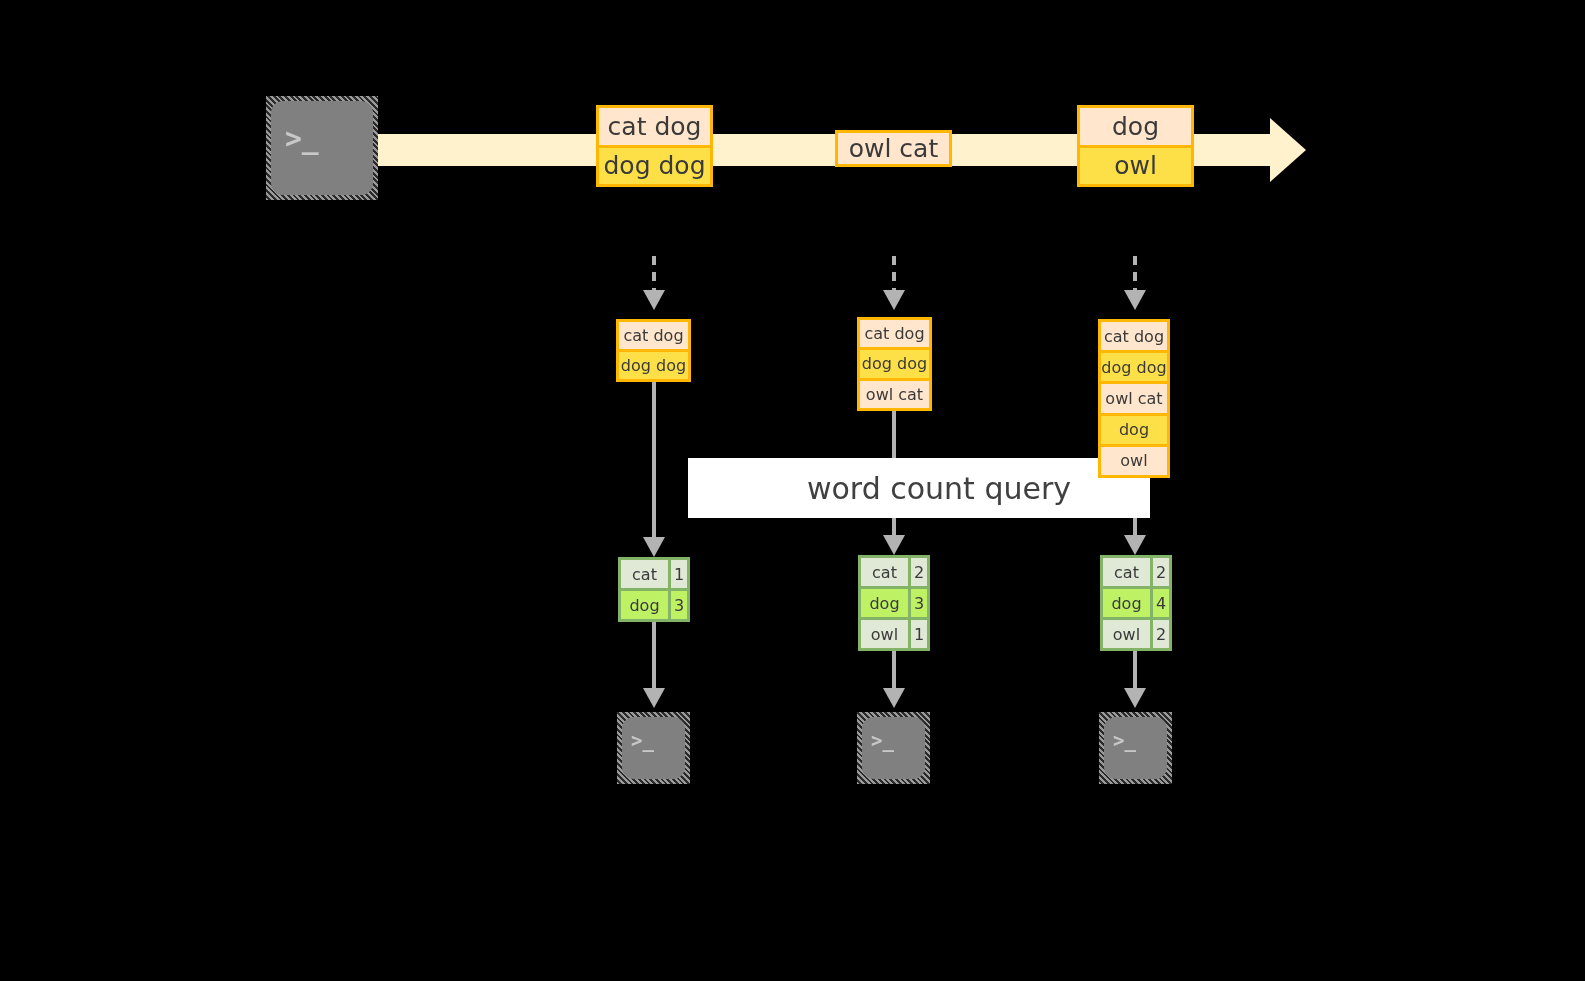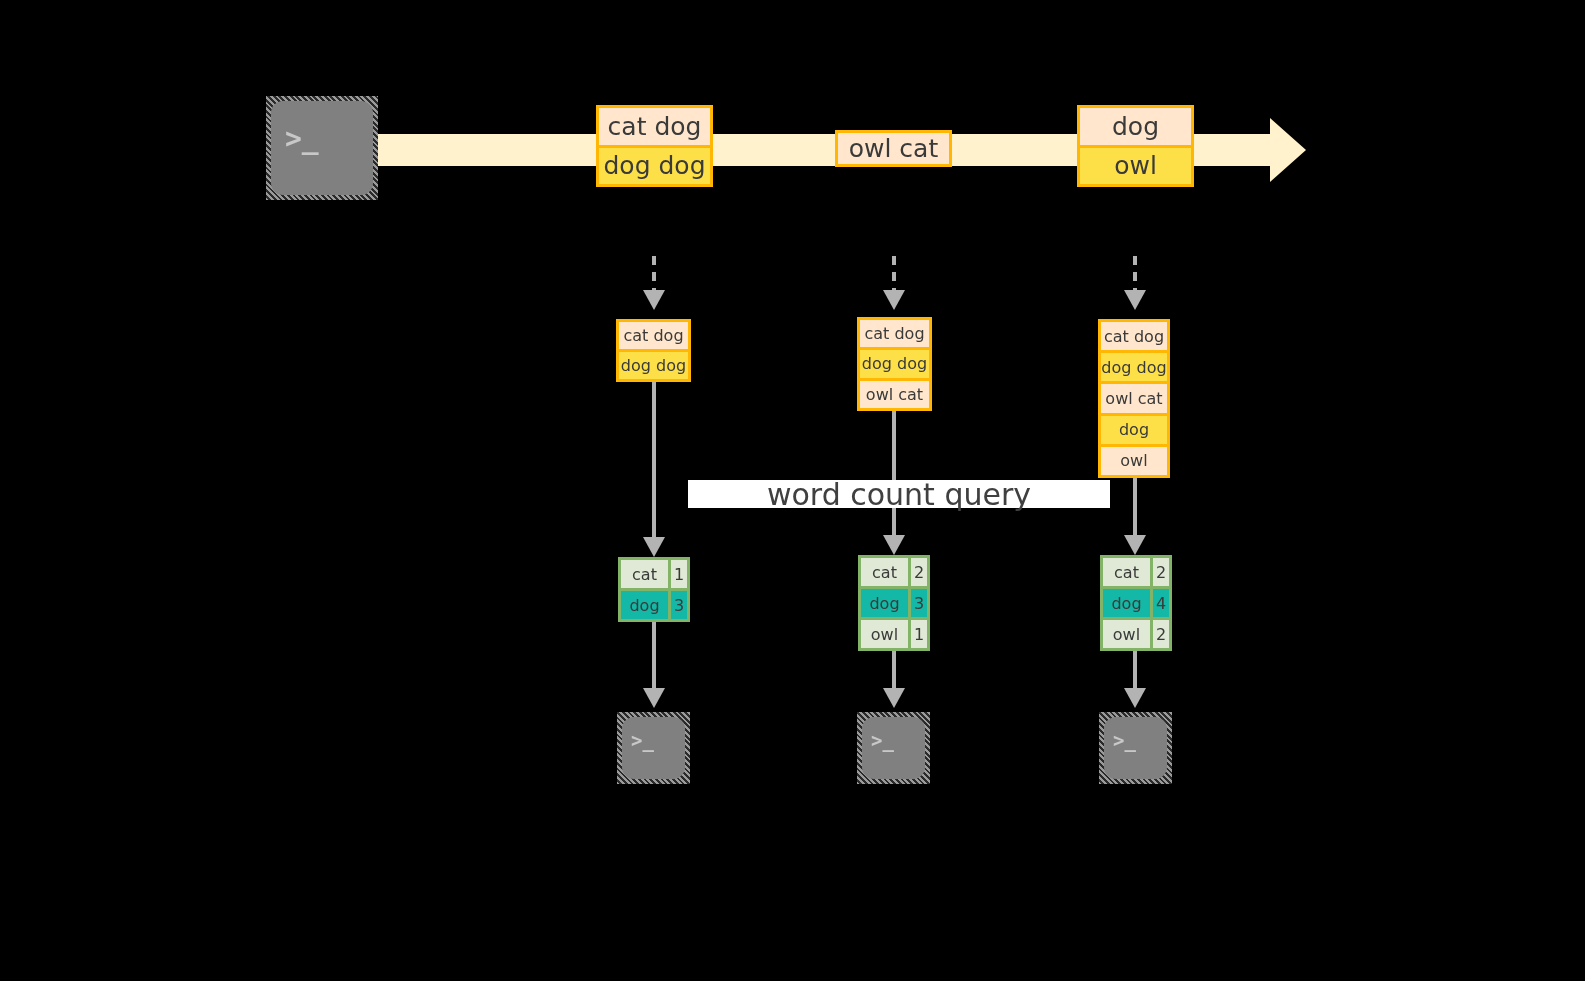--- a/index.html
+++ b/index.html
@@ -79,21 +79,21 @@
   
   .obox.big .row { font-size: 25px; }
   
   .obox.small .row { font-size: 16px; }
 
   
   .gtable {
     position: absolute;
     border: 3px solid #82b366;
     box-sizing: border-box;
-    background: #14b8a6;
+    background: #bef264;
     display: flex;
     flex-direction: column;
   }
   .gtable .grow {
     flex: 1 1 0;
     display: flex;
     box-sizing: border-box;
   }
   .gtable .grow + .grow { border-top: 3px solid #82b366; }
   .gtable .gc {
@@ -238,21 +238,21 @@
       <div class="term-glyph" style="left:9px; top:14px; font-size:19px;">&gt;_</div>
     </div>
   </div>
 
   <div class="vdash" style="left:1133px; top:256px; height:38px;"></div>
   <div class="vhead" style="left:1124px; top:290px;"></div>
 
   <div class="vline" style="left:1133px; top:478px; height:62px;"></div>
   <div class="vhead" style="left:1124px; top:535px;"></div>
 
-  <div class="banner" style="left:688px; top:480px; width:422px; height:28px;">
+  <div class="banner" style="left:688px; top:458px; width:422px; height:60px;padding-left:40px;">
     <span class="banner-label">word count query</span>
   </div>
 
   <div class="obox small" style="left:1098px; top:319px; width:72px; height:159px;">
     <div class="row">cat dog</div>
     <div class="row alt sep">dog dog</div>
     <div class="row sep">owl cat</div>
     <div class="row alt sep">dog</div>
     <div class="row sep">owl</div>
   </div>

